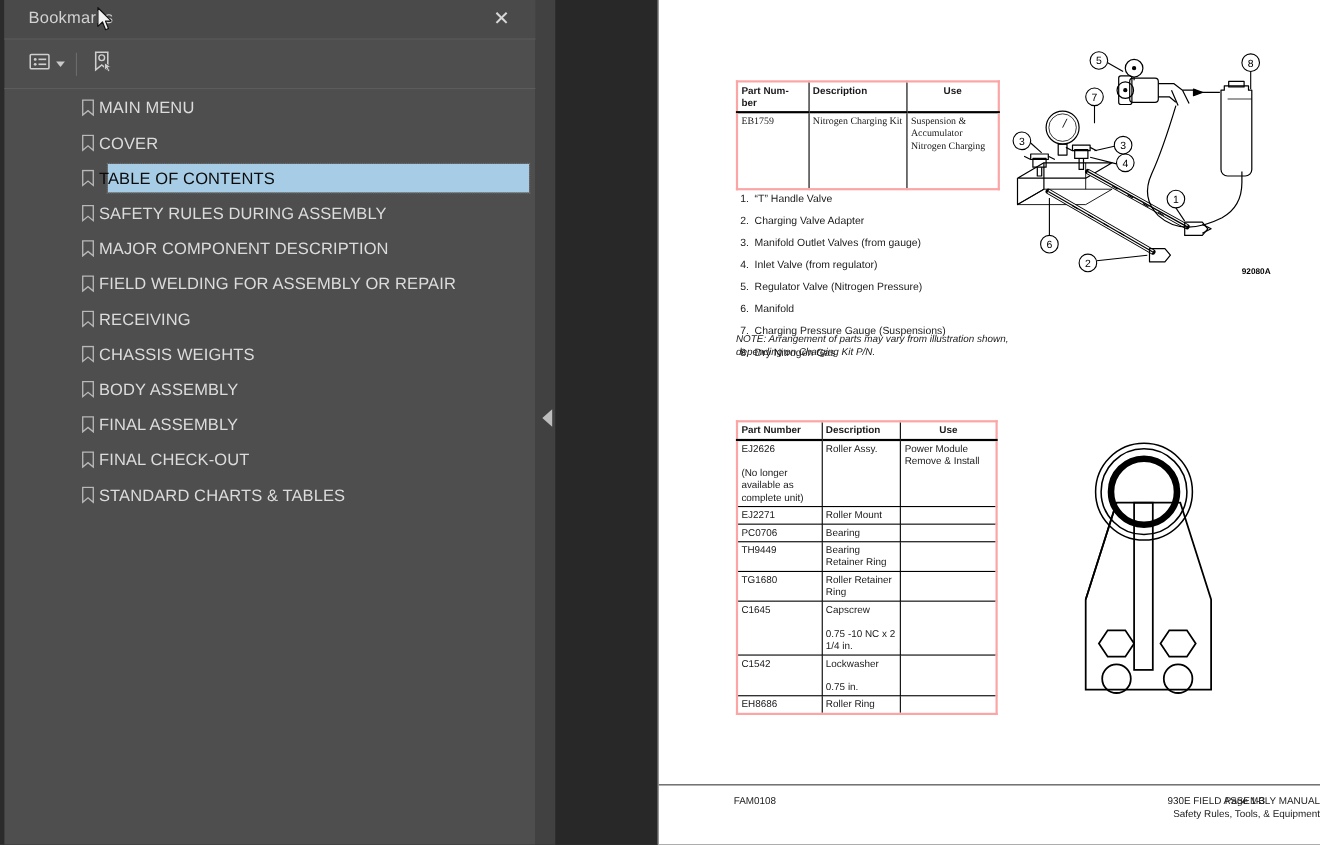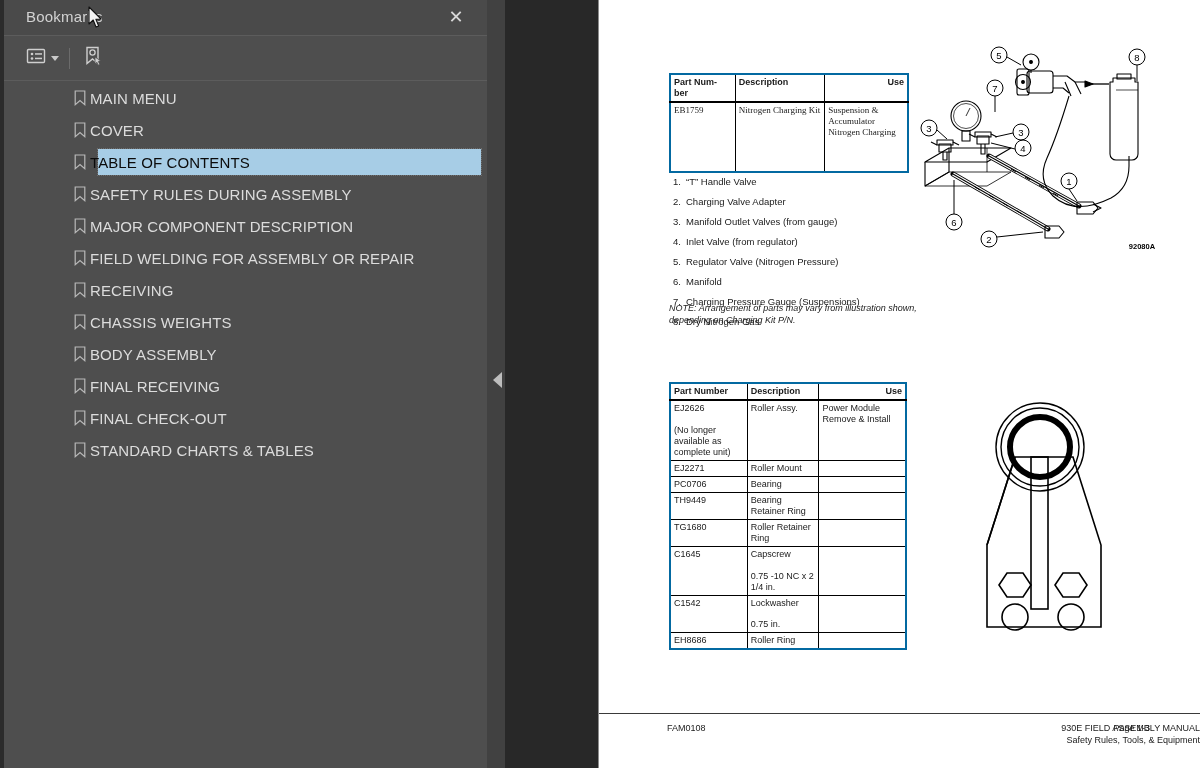--- a/index.html
+++ b/index.html
@@ -144,23 +144,23 @@
     border: 1px solid #000;
     padding: 2px 3px;
     vertical-align: top;
     font-weight: normal;
     text-align: left;
   }
   table.parts thead th {
     font-weight: bold;
     border-bottom: 2px solid #000;
   }
-  table.parts { border: 2px solid #0369a1; }
+  table.parts { border: 2px solid #fca5a5; }
   th.use-col, td.use-col { text-align: left; }
-  thead th.use-col { text-align: right; }
+  thead th.use-col { text-align: center; }
 
   #table-kit { left: 70px; top: 73px; width: 240px; }
   #table-kit col.c1 { width: 66px; }
   #table-kit col.c2 { width: 90px; }
   #table-kit col.c3 { width: 84px; }
   #table-kit tbody td { height: 70px; font-family: Liberation Serif, serif; }
 
   #table-roller { left: 70px; top: 382px; width: 238px; }
   #table-roller col.c1 { width: 78px; }
   #table-roller col.c2 { width: 72px; }
@@ -311,21 +311,21 @@
         <div class="bm-row">
           <span class="bm-icon"><svg width="12" height="16" viewBox="0 0 12 16">
               <path d="M1.2 1 h9.6 v13.6 l-4.8 -4 l-4.8 4 z" fill="none" stroke="#b9b9b9" stroke-width="1.2"></path>
             </svg></span>
           <span class="bm-label">BODY ASSEMBLY</span>
         </div>
         <div class="bm-row">
           <span class="bm-icon"><svg width="12" height="16" viewBox="0 0 12 16">
               <path d="M1.2 1 h9.6 v13.6 l-4.8 -4 l-4.8 4 z" fill="none" stroke="#b9b9b9" stroke-width="1.2"></path>
             </svg></span>
-          <span class="bm-label">FINAL RECEIVING</span>
+          <span class="bm-label">FINAL ASSEMBLY</span>
         </div>
         <div class="bm-row">
           <span class="bm-icon"><svg width="12" height="16" viewBox="0 0 12 16">
               <path d="M1.2 1 h9.6 v13.6 l-4.8 -4 l-4.8 4 z" fill="none" stroke="#b9b9b9" stroke-width="1.2"></path>
             </svg></span>
           <span class="bm-label">FINAL CHECK-OUT</span>
         </div>
         <div class="bm-row">
           <span class="bm-icon"><svg width="12" height="16" viewBox="0 0 12 16">
               <path d="M1.2 1 h9.6 v13.6 l-4.8 -4 l-4.8 4 z" fill="none" stroke="#b9b9b9" stroke-width="1.2"></path>

